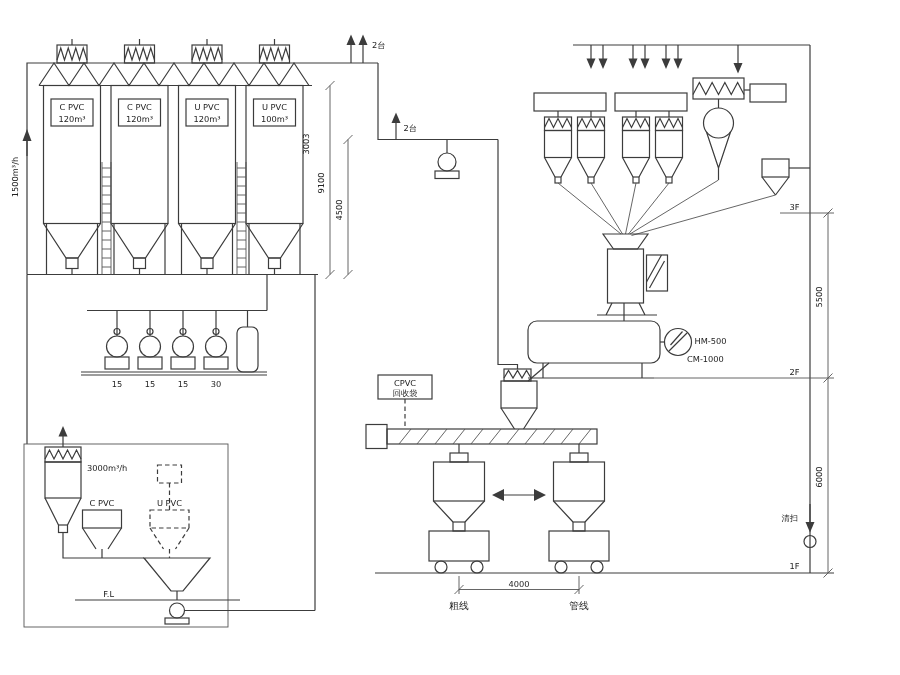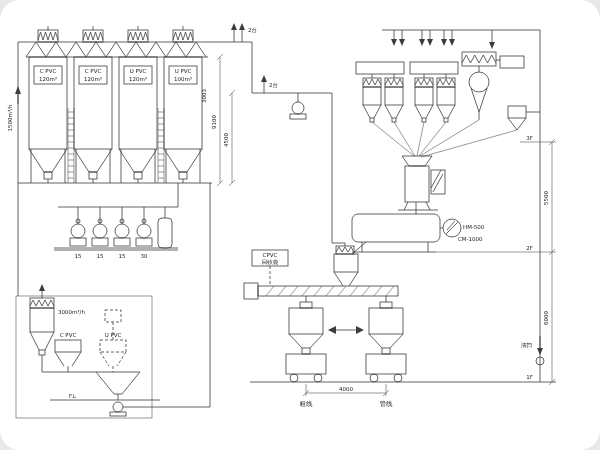--- a/index.html
+++ b/index.html
@@ -1,18 +1,18 @@
 <!DOCTYPE html>
 <html><head>
 <meta charset="utf-8">
 <style>
   html,body{margin:0;padding:0;background:#e8e8e8;}
   .canvas{
     width:600px;height:450px;background:#ffffff;position:relative;margin:0 auto;
-    font-family:"DejaVu Sans",sans-serif;overflow:hidden;border-radius:20px;
+    font-family:"DejaVu Sans",sans-serif;overflow:hidden;
   }
   svg{display:block;}
   svg text{
     font-family:"DejaVu Sans","Liberation Sans",sans-serif;
     font-size:5.5px;fill:#222;stroke:none;
   }
   svg text.big{font-size:6.5px;}
   .ln{stroke:#3c3c3c;fill:none;stroke-width:0.8;}
   .lnthin{stroke:#555;fill:none;stroke-width:0.6;}
   .dash{stroke-dasharray:3 2;}

